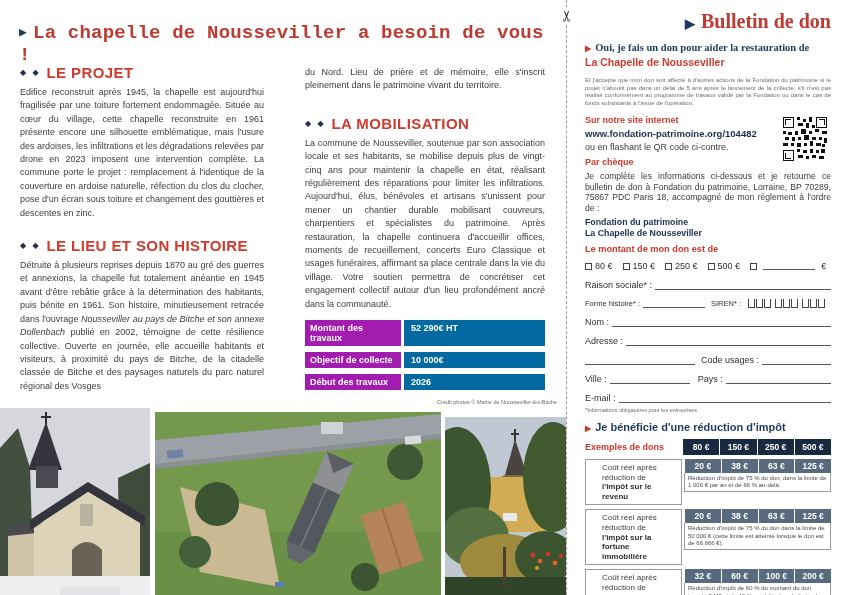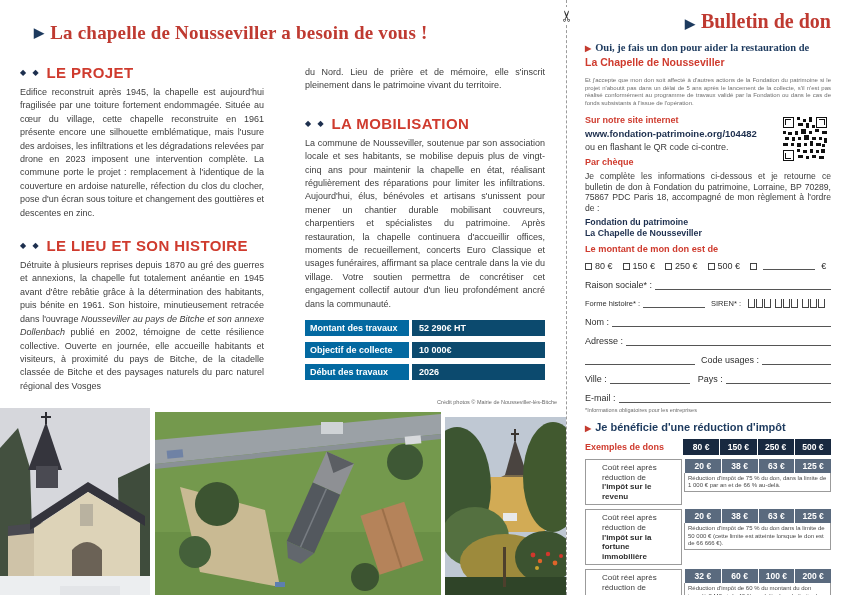--- a/index.html
+++ b/index.html
@@ -10,38 +10,38 @@
   }
   
   .cutline { position:absolute; left:566px; top:0; bottom:0; width:0;
     border-left:1px dashed #9b9b9b; }
   .scissors { position:absolute; left:558px; top:6px; width:18px; height:20px;
     background:#fff; color:#2b2b2b; font-size:15px; line-height:20px; text-align:center;
     transform:rotate(-90deg); }
   
   .h-serif { font-family:"Liberation Serif", serif; font-weight:bold; color:#bf3a31; }
   .tri { color:#1d3a5e; }
-  .main-title { position:absolute; left:34px; top:22px; width:540px; font-size:19px;
-    letter-spacing:.2px; }
+  .main-title { position:absolute; left:19px; top:22px; width:540px; font-size:19px;
+    letter-spacing:.2px;font-family:Liberation Mono, monospace; }
   .main-title .tri { font-size:13px; vertical-align:2px; margin-right:6px; }
   .sec-head { display:flex; align-items:center; gap:6px; }
   .sec-head .diamonds { color:#1d2f4e; font-size:8px; letter-spacing:2px; }
   .sec-head .sec-label { color:#cf3b2e; font-weight:bold; font-size:15px; letter-spacing:.4px; }
   .para { font-size:9px; line-height:13.4px; text-align:justify; color:#3d3d3d; margin-top:5px; }
   
   .col-left  { position:absolute; left:20px;  top:64px; width:244px; }
   .col-mid   { position:absolute; left:305px; top:66px; width:240px; }
   .col-right { position:absolute; left:585px; top:10px; width:246px; }
   .gap16 { margin-top:17px; }
   
   .stats { margin-top:9px; }
   .stats-row { display:flex; margin-bottom:6px; }
-  .stats-label { width:104px; background:#0369a1; color:#fff; font-weight:bold;
+  .stats-label { width:96px; background:#a21caf; color:#fff; font-weight:bold;
     font-size:9px; padding:3px 5px; }
-  .stats-value { flex:1; background:#0c4a6e; color:#fff; font-weight:bold;
+  .stats-value { flex:1; background:#0369a1; color:#fff; font-weight:bold;
     font-size:9px; padding:3px 7px; margin-left:3px; }
   .credit { position:absolute; left:300px; top:399px; width:257px; text-align:right;
     font-size:5.5px; color:#6a6a6a; }
   
   .photo { position:absolute; overflow:hidden; }
   .photo svg { display:block; }
   
   .rc-title { font-size:20px;text-align:right; }
   .rc-title .tri { font-size:13px; margin-right:6px; }
   .rc-sub { margin-top:9px; font-family:"Liberation Serif", serif; font-weight:bold;

